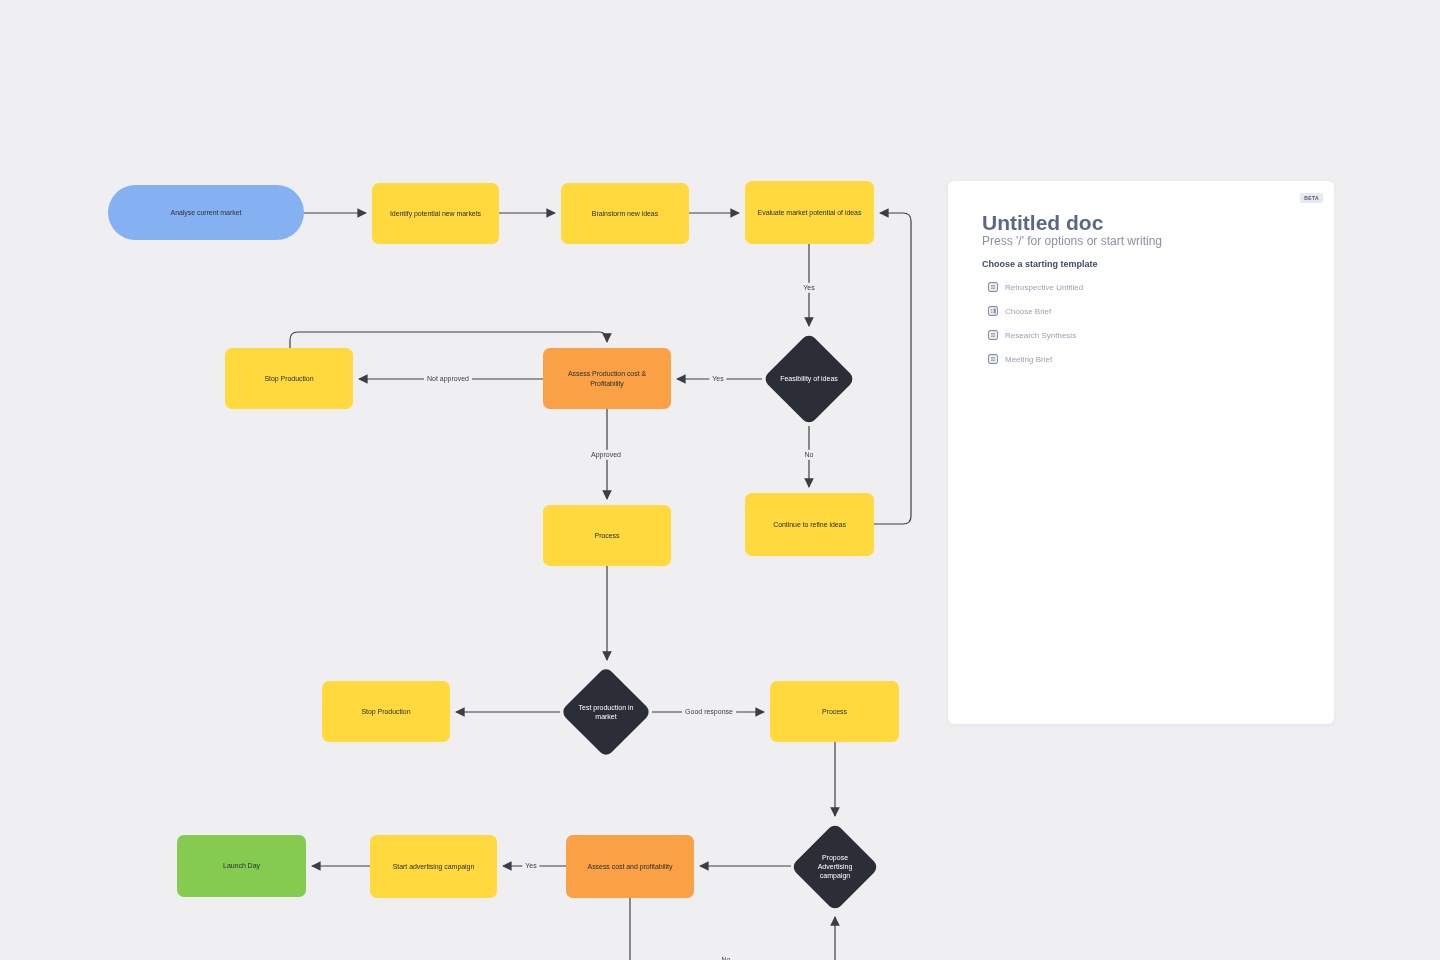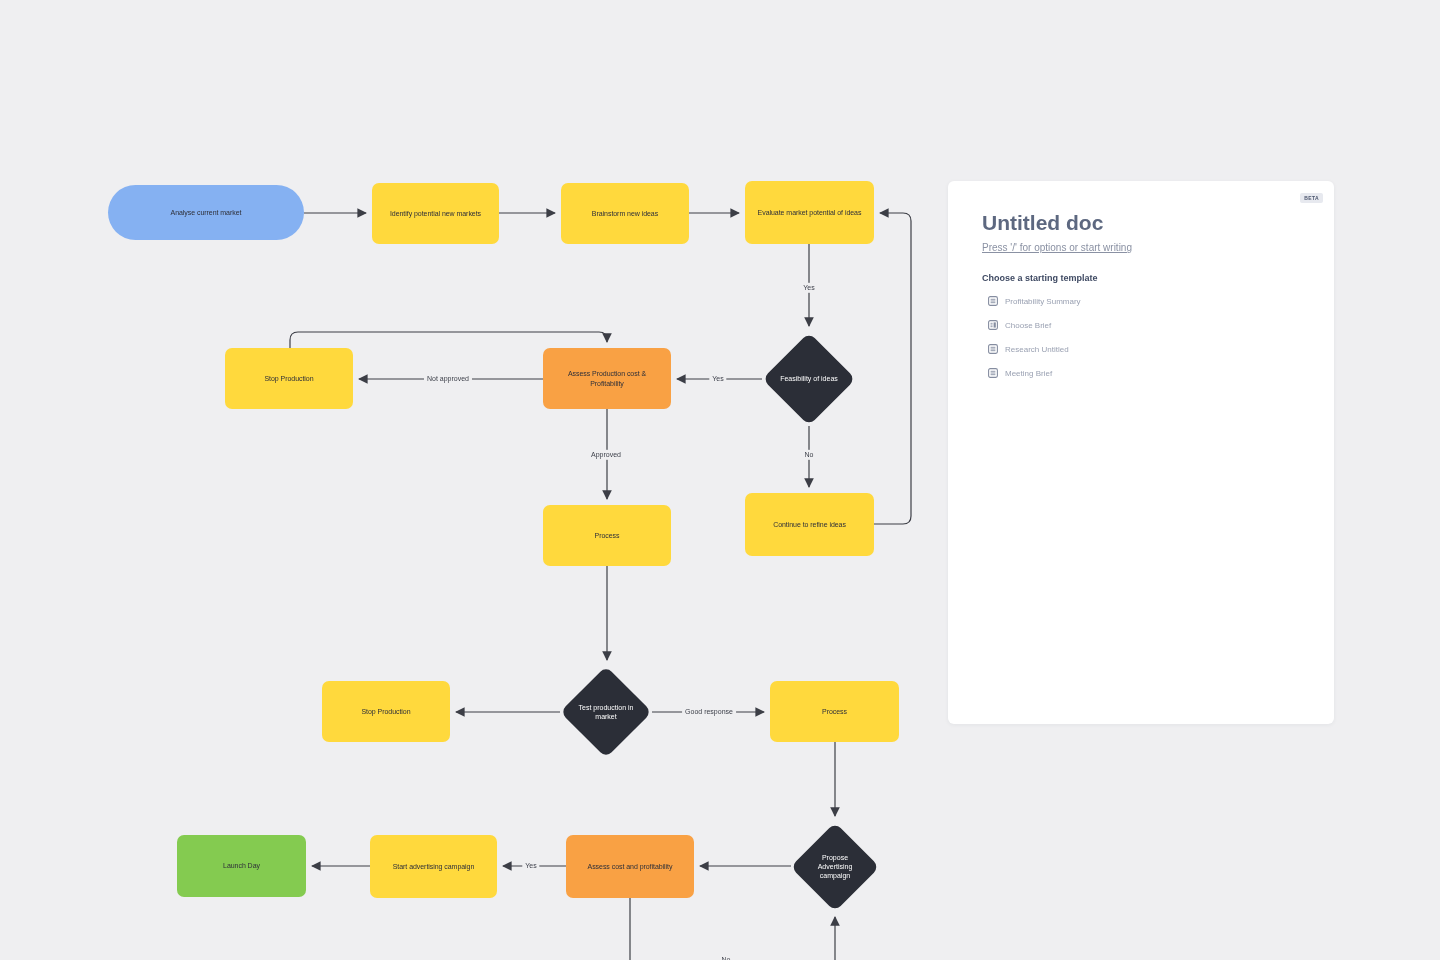--- a/index.html
+++ b/index.html
@@ -54,24 +54,24 @@
   .beta-badge{
     position:absolute;top:12px;right:11px;
     background:#E7E9EF;color:#4C566E;
     font-size:5px;font-weight:700;letter-spacing:0.4px;
     padding:2px 4px;border-radius:2px;line-height:1.2;
   }
   .doc-title{
     font-size:21px;font-weight:700;color:#5D6880;line-height:1.1;
   }
   .doc-placeholder{
-    margin-top:8px;font-size:10px;color:#8A91A3;text-decoration:underline;
+    font-size:12px;color:#8A91A3;
   }
   .tpl-heading{
-    margin-top:20px;font-size:9px;font-weight:700;color:#3F4A63;
+    margin-top:11px;font-size:9px;font-weight:700;color:#3F4A63;
   }
   .tpl-list{margin-top:13px;}
   .tpl-item{
     display:flex;align-items:center;gap:7px;
     margin-bottom:14px;padding-left:6px;
     cursor:pointer;
   }
   .tpl-item span.lbl{font-size:8px;color:#9AA1B2;}
   .tpl-icon{width:10px;height:10px;flex:0 0 auto;display:block;}
 </style>
@@ -166,42 +166,42 @@
     <div class="tpl-heading">Choose a starting template</div>
     <div class="tpl-list">
 
       <div class="tpl-item">
         <svg class="tpl-icon" viewBox="0 0 10 10">
           <rect x="0.6" y="0.6" width="8.8" height="8.8" rx="1.6" fill="none" stroke="#858DA0" stroke-width="1.1"></rect>
           <line x1="2.6" y1="3.3" x2="7.4" y2="3.3" stroke="#858DA0" stroke-width="0.9"></line>
           <line x1="2.6" y1="5.0" x2="7.4" y2="5.0" stroke="#858DA0" stroke-width="0.9"></line>
           <line x1="2.6" y1="6.7" x2="7.4" y2="6.7" stroke="#858DA0" stroke-width="0.9"></line>
         </svg>
-        <span class="lbl">Profitability Summary</span>
+        <span class="lbl">Retrospective Untitled</span>
       </div>
 
       <div class="tpl-item">
         <svg class="tpl-icon" viewBox="0 0 10 10">
           <rect x="0.6" y="0.6" width="8.8" height="8.8" rx="1.6" fill="none" stroke="#858DA0" stroke-width="1.1"></rect>
           <rect x="5.6" y="2.4" width="2.2" height="5.2" fill="#858DA0"></rect>
           <line x1="2.5" y1="3.3" x2="4.6" y2="3.3" stroke="#858DA0" stroke-width="0.9"></line>
           <line x1="2.5" y1="5.0" x2="4.6" y2="5.0" stroke="#858DA0" stroke-width="0.9"></line>
           <line x1="2.5" y1="6.7" x2="4.6" y2="6.7" stroke="#858DA0" stroke-width="0.9"></line>
         </svg>
         <span class="lbl">Choose Brief</span>
       </div>
 
       <div class="tpl-item">
         <svg class="tpl-icon" viewBox="0 0 10 10">
           <rect x="0.6" y="0.6" width="8.8" height="8.8" rx="1.6" fill="none" stroke="#858DA0" stroke-width="1.1"></rect>
           <line x1="2.6" y1="3.3" x2="7.4" y2="3.3" stroke="#858DA0" stroke-width="0.9"></line>
           <line x1="2.6" y1="5.0" x2="7.4" y2="5.0" stroke="#858DA0" stroke-width="0.9"></line>
           <line x1="2.6" y1="6.7" x2="7.4" y2="6.7" stroke="#858DA0" stroke-width="0.9"></line>
         </svg>
-        <span class="lbl">Research Untitled</span>
+        <span class="lbl">Research Synthesis</span>
       </div>
 
       <div class="tpl-item">
         <svg class="tpl-icon" viewBox="0 0 10 10">
           <rect x="0.6" y="0.6" width="8.8" height="8.8" rx="1.6" fill="none" stroke="#858DA0" stroke-width="1.1"></rect>
           <line x1="2.6" y1="3.3" x2="7.4" y2="3.3" stroke="#858DA0" stroke-width="0.9"></line>
           <line x1="2.6" y1="5.0" x2="7.4" y2="5.0" stroke="#858DA0" stroke-width="0.9"></line>
           <line x1="2.6" y1="6.7" x2="7.4" y2="6.7" stroke="#858DA0" stroke-width="0.9"></line>
         </svg>
         <span class="lbl">Meeting Brief</span>

